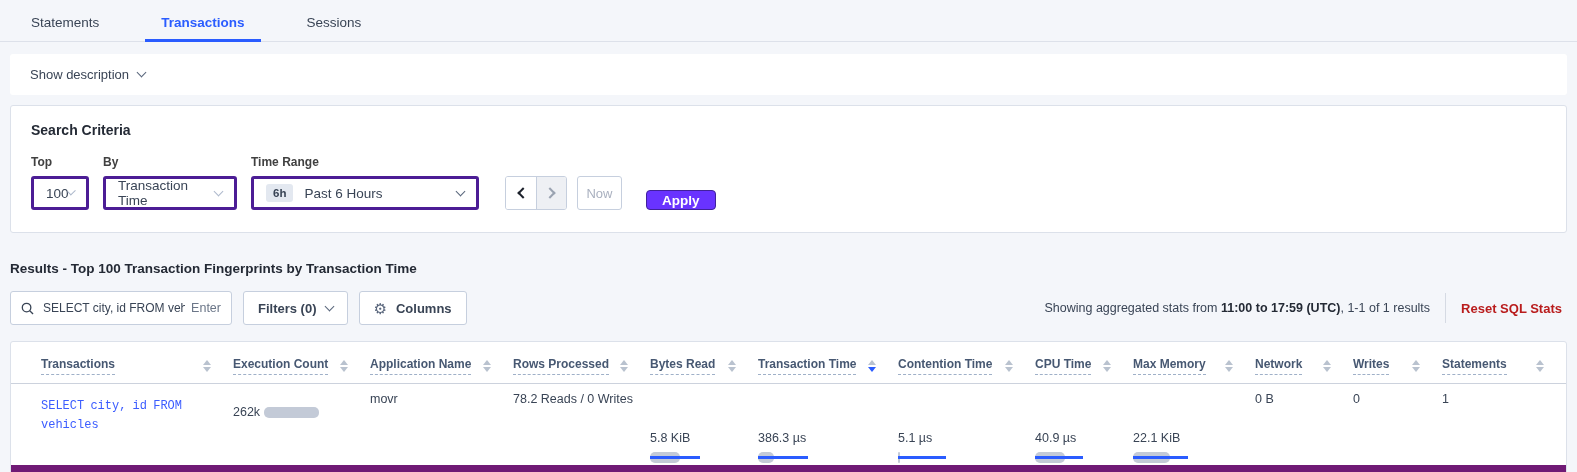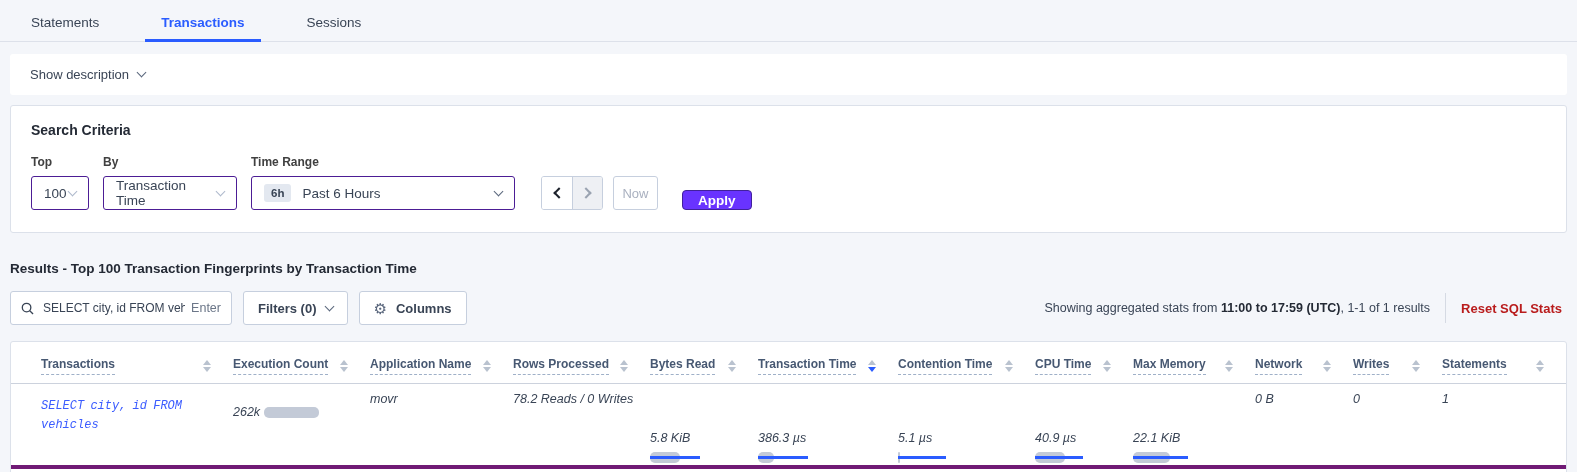--- a/index.html
+++ b/index.html
@@ -30,21 +30,21 @@
           transform:rotate(45deg); margin-top:-4px; }
   .chev.light { border-color:#aeb9cc; }
 
   
   .card { margin:10px 10px 0; background:#fff; border:1px solid #dce1ea; border-radius:3px; }
   .criteria { padding:16px 20px 22px; }
   .criteria-title { font-size:14px; font-weight:bold; color:#242a35; margin-bottom:17px; }
   .fields { display:flex; align-items:flex-end; }
   .field { display:flex; flex-direction:column; margin-right:14px; }
   .field-label { font-size:12px; font-weight:bold; color:#404040; margin-bottom:7px; }
-  .select { display:flex; align-items:center; border:1px solid #4c1d95; border-radius:3px; height:34px;
+  .select { display:flex; align-items:center; border:3px solid #4c1d95; border-radius:3px; height:34px;
             padding:0 12px; font-size:13.5px; color:#394455; background:#fff; cursor:pointer; }
   .select .grow { flex:1; }
   .badge { background:#e3e8f0; color:#394455; font-size:11.5px; font-weight:bold; padding:3px 7px; border-radius:3px; margin-right:11px; }
   .btn-group { display:flex; border:1px solid #c6cfde; border-radius:3px; overflow:hidden; height:34px; margin-left:12px; }
   .nav-btn { width:30px; display:flex; align-items:center; justify-content:center; background:#fff; cursor:pointer; }
   .nav-btn.disabled { border-left:1px solid #c6cfde; background:#eef0f4; }
   .arrow-l { width:8px; height:8px; border-left:2.2px solid #1c212b; border-bottom:2.2px solid #1c212b; transform:rotate(45deg); margin-left:3px; }
   .arrow-r { width:8px; height:8px; border-right:2.2px solid #9aa3b1; border-top:2.2px solid #9aa3b1; transform:rotate(45deg); margin-right:3px; }
   .now-btn { margin-left:10px; width:45px; height:34px; border:1px solid #c6cfde; border-radius:3px; background:#fff;
              color:#a9b0bf; font-size:13px; display:flex; align-items:center; justify-content:center; cursor:pointer; }
@@ -72,21 +72,21 @@
   .table-card { margin:16px 10px 0; background:#fff; border:1px solid #dce1ea; border-radius:3px; padding-bottom:15px; }
   table { width:100%; border-collapse:collapse; table-layout:fixed; }
   th { padding:15px 22px 8px 0; border-bottom:1px solid #ccd2dd; text-align:left; cursor:pointer; }
   th:first-child, td:first-child { padding-left:30px; }
   .th-inner { display:flex; justify-content:space-between; align-items:center; }
   .th-label { font-size:12px; font-weight:bold; color:#475872; border-bottom:1px dashed #9fb0c8; padding-bottom:3px; white-space:nowrap; }
   .sort { display:flex; flex-direction:column; gap:2.5px; flex:none; margin-left:6px; }
   .car-up { width:0; height:0; border-left:4px solid transparent; border-right:4px solid transparent; border-bottom:5px solid #b9c2cf; }
   .car-down { width:0; height:0; border-left:4px solid transparent; border-right:4px solid transparent; border-top:5px solid #b9c2cf; }
   .car-down.active { border-top-color:#2a5cff; }
-  td { padding:13px 10px 2px 0; border-bottom:4px solid #701a75; vertical-align:top; font-size:12.5px; color:#394455;font-style:italic; }
+  td { padding:13px 10px 2px 0; border-bottom:7px solid #701a75; vertical-align:top; font-size:12.5px; color:#394455; }
   .query { font-family:"Liberation Mono","DejaVu Sans Mono",monospace; font-size:12px; color:#3b5cff;
            line-height:1.6; width:172px; word-spacing:-1px; cursor:pointer; }
   .count-cell { display:flex; align-items:center; gap:4px; padding-top:8px; }
   .gbar { height:11px; background:#c3cad7; border-radius:5px; flex:none; }
   .bar-cell .val { margin-bottom:7px;margin-top:34px; }
   .bar-wrap { position:relative; height:11px; }
   .bar-wrap .gbar { position:absolute; left:0; top:0; }
   .bline { position:absolute; left:0; top:4px; height:2.5px; background:#2a5cff; }
   .pad-top { padding-top:8px; }
 </style>
@@ -118,21 +118,21 @@
     </div>
     <div class="field">
       <span class="field-label">By</span>
       <div class="select" style="width:134px">
         <span class="grow">Transaction Time</span>
         <span class="chev light"></span>
       </div>
     </div>
     <div class="field">
       <span class="field-label">Time Range</span>
-      <div class="select" style="width:264px">
+      <div class="select" style="width:228px">
         <span class="badge">6h</span>
         <span class="grow">Past 6 Hours</span>
         <span class="chev"></span>
       </div>
     </div>
     <div class="btn-group">
       <div class="nav-btn">
         <span class="arrow-l"></span>
       </div>
       <div class="nav-btn disabled">

